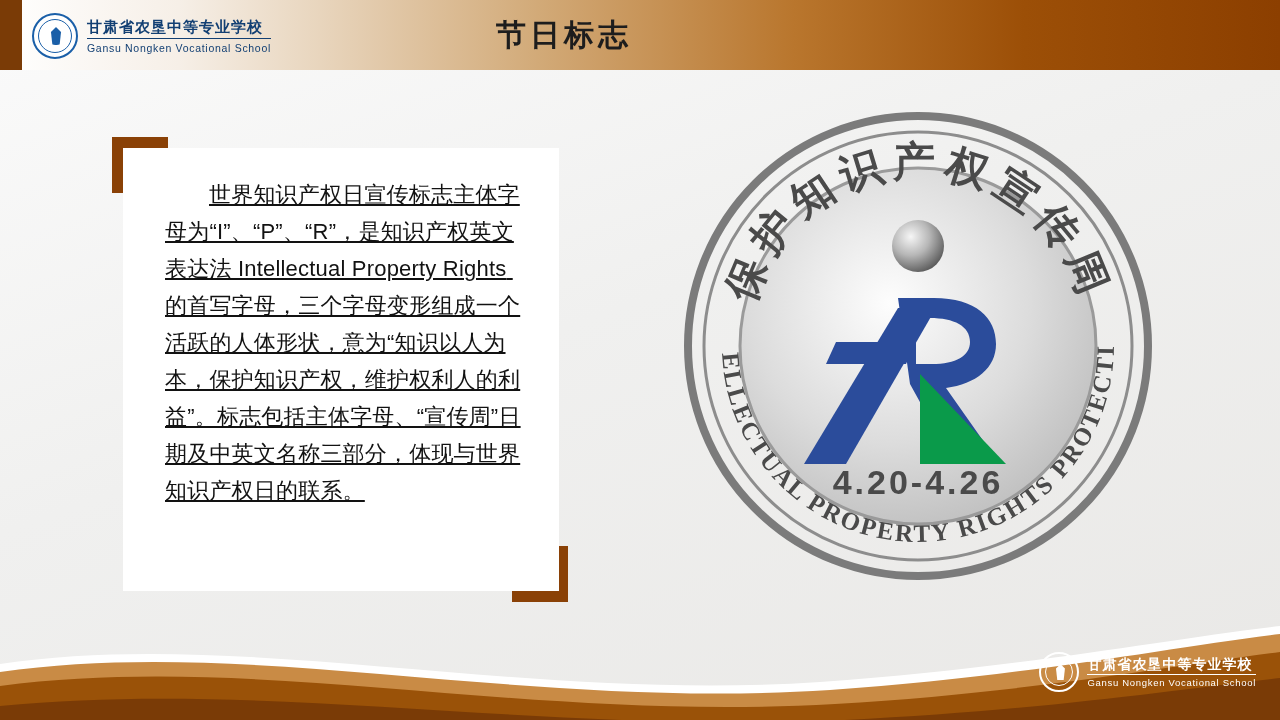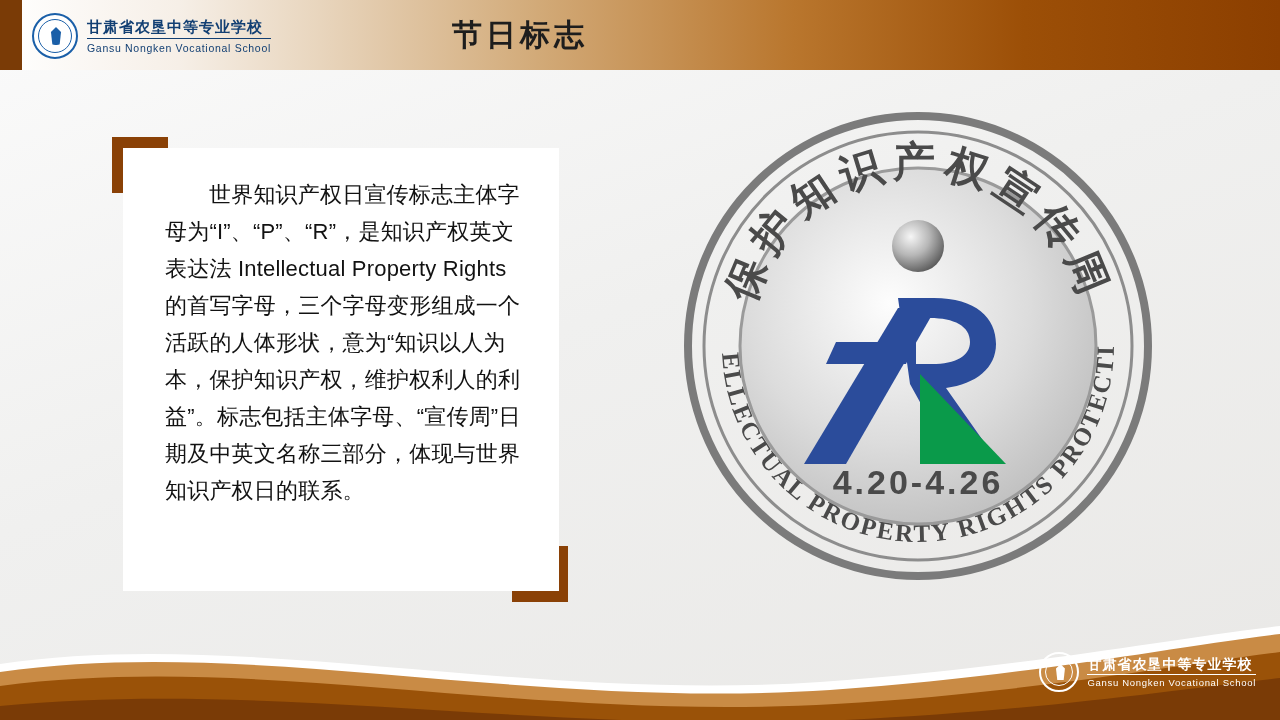--- a/index.html
+++ b/index.html
@@ -47,20 +47,21 @@
     position: absolute;
     left: 0; top: 0;
     width: 1040px;
     height: 70px;
     line-height: 70px;
     text-align: center;
     font-size: 30px;
     font-weight: bold;
     color: #1d1d1d;
     letter-spacing: 4px;
+    padding-left: 44px;
   }
 
   
   .brand {
     position: absolute;
     left: 32px; top: 13px;
     display: flex;
     align-items: center;
     gap: 9px;
     z-index: 5;
@@ -149,20 +150,21 @@
     padding: 28px 30px 20px 42px;
   }
   .card-text {
     font-size: 22px;
     line-height: 37px;
     color: #121212;
     text-indent: 2em;
     letter-spacing: 0.2px;
     white-space: pre-wrap;
     word-break: break-word;
+    text-decoration: underline;
   }
 
   
   .emblem {
     position: absolute;
     left: 684px;
     top: 112px;
     width: 468px;
     height: 468px;
   }

